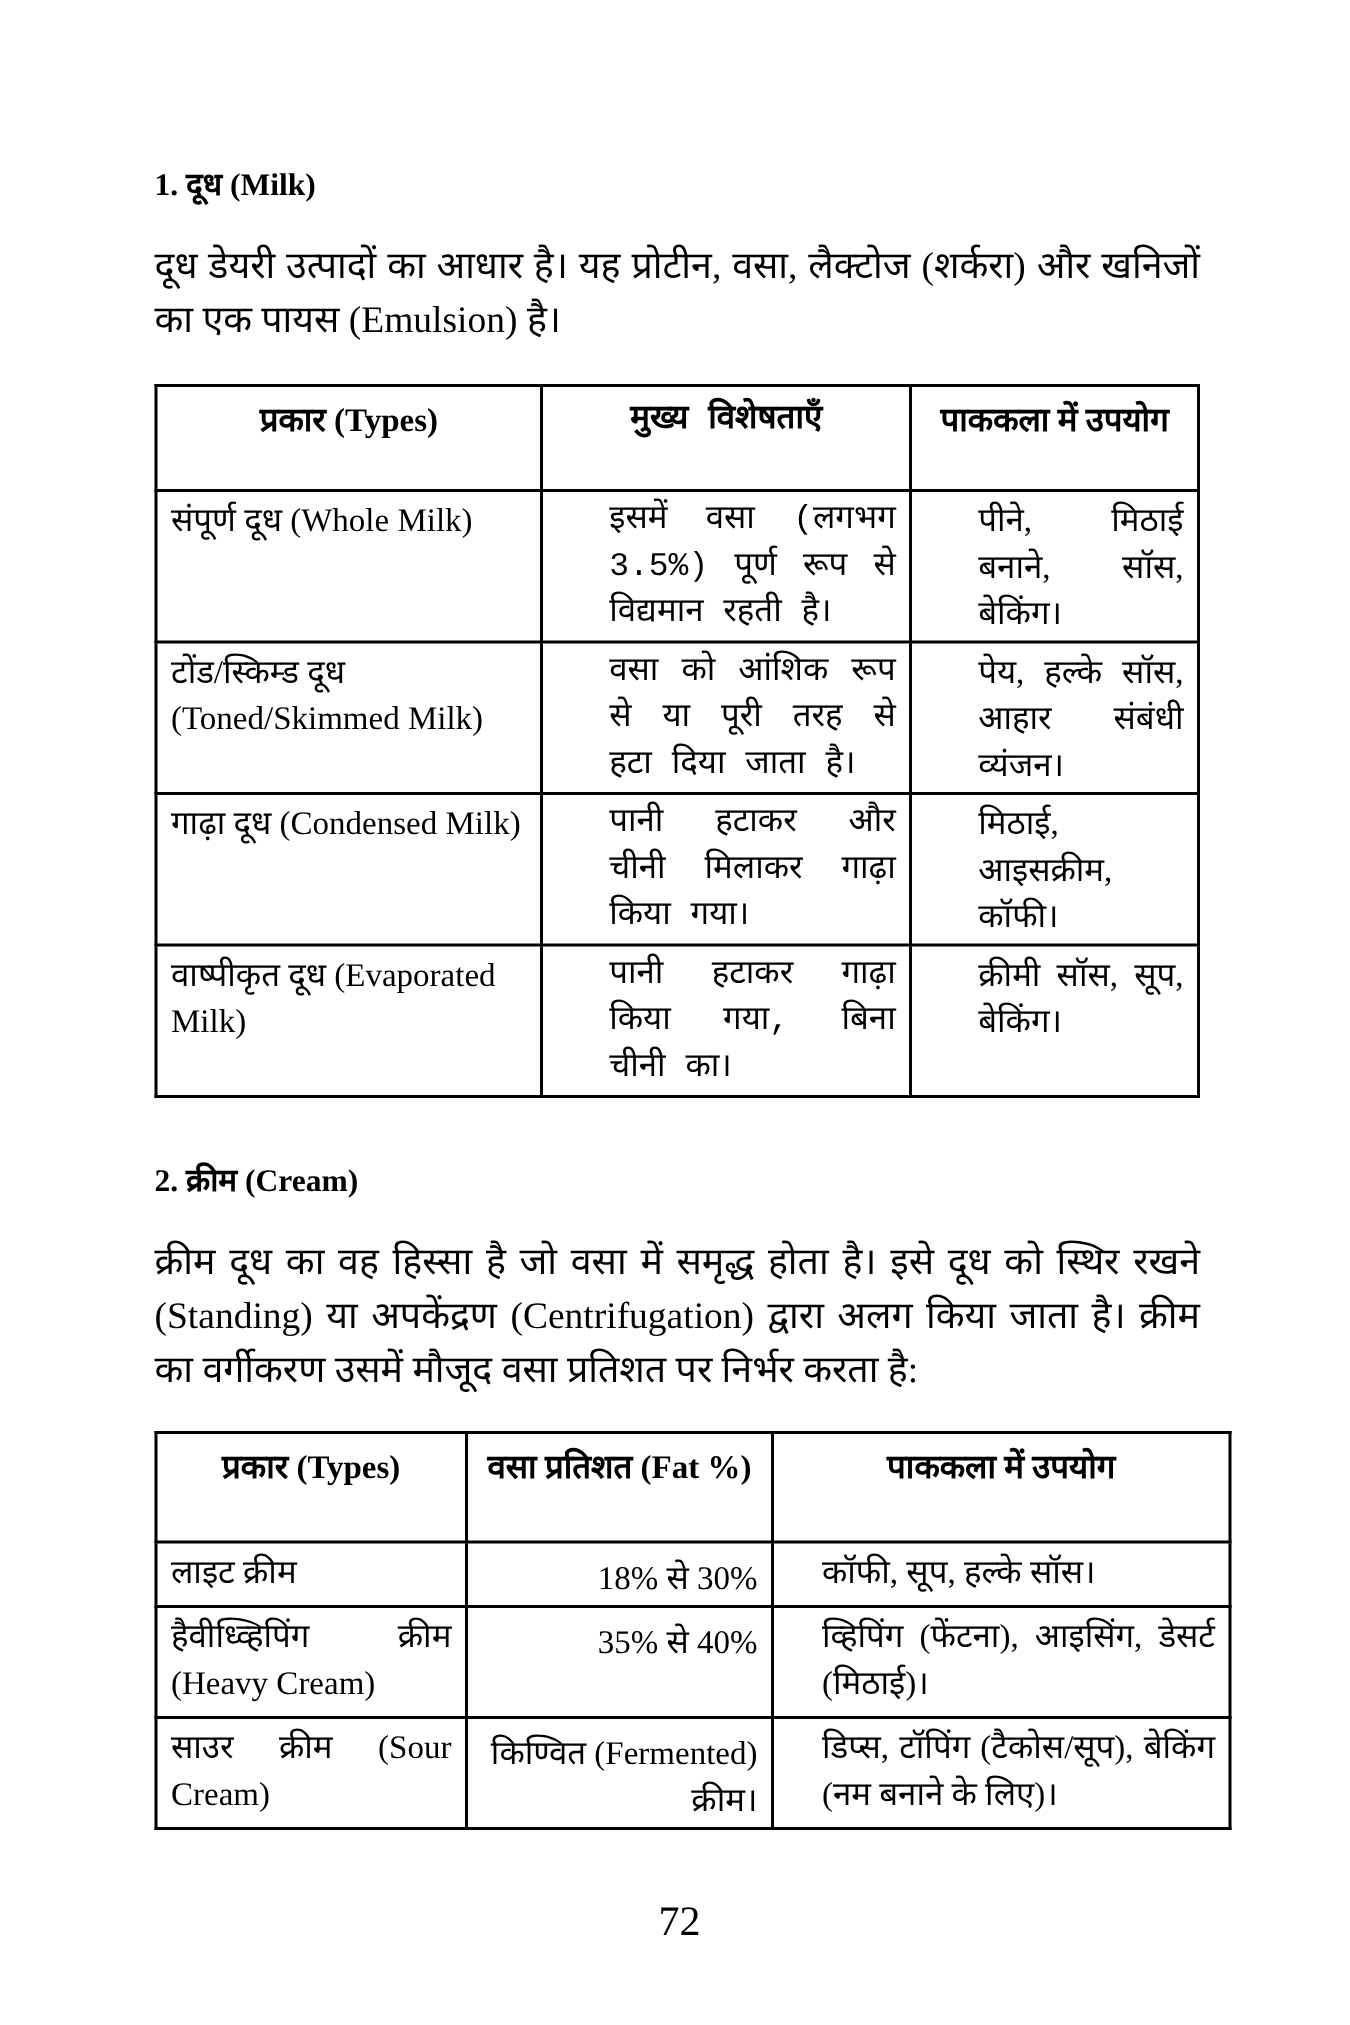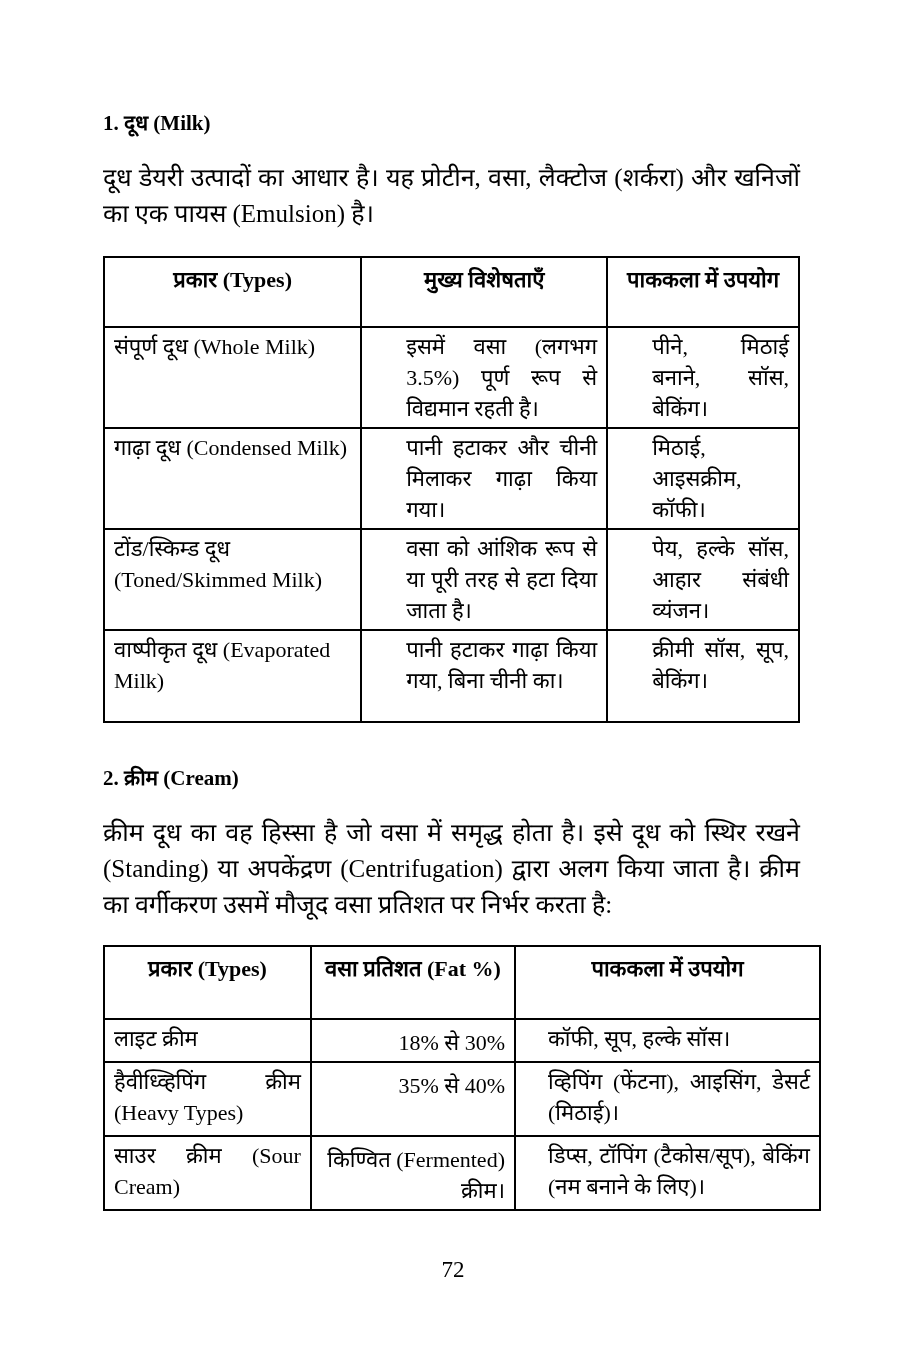--- a/index.html
+++ b/index.html
@@ -45,42 +45,42 @@
   }
   th {
     font-weight: bold;
     text-align: center;
     vertical-align: top;
     padding-top: 6px;
   }
   
   .t1 { width: 697px; }
   .t1 th:nth-child(1), .t1 td:nth-child(1) { width: 37%; }
-  .t1 th:nth-child(2), .t1 td:nth-child(2) { width: 35.4%; }
+  .t1 th:nth-child(2), .t1 td:nth-child(2) { width: 35.4%; font-family: Liberation Mono, monospace; }
   .t1 th:nth-child(3), .t1 td:nth-child(3) { width: 27.6%; }
   .t1 thead tr { height: 70px; }
   .t1 tbody tr { height: 92px; }
   .t1 td:nth-child(1) { text-align: left; }
   .t1 td:nth-child(2), .t1 td:nth-child(3) { text-align: justify; padding-left: 44px; }
   
   .t2 { width: 718px; margin-top: 22px; }
   .t2 th:nth-child(1), .t2 td:nth-child(1) { width: 28.9%; }
   .t2 th:nth-child(2), .t2 td:nth-child(2) { width: 28.5%; }
   .t2 th:nth-child(3), .t2 td:nth-child(3) { width: 42.6%; }
   .t2 thead tr { height: 73px; }
   .t2 tbody tr:nth-child(1) { height: 38px; }
   .t2 tbody tr:nth-child(2), .t2 tbody tr:nth-child(3) { height: 74px; }
   .t2 td:nth-child(1) { text-align: justify; }
   .t2 td:nth-child(2) { text-align: right; padding-top: 7px; }
   .t2 td:nth-child(3) { text-align: justify; padding-left: 32px; }
   .page-number {
     margin-top: 46px;
     width: 700px;
     text-align: center;
-    font-size: 23px;
+    font-size: 28px;
   }
 </style>
 </head>
 <body>
 
 <div class="content">
 
   <div class="section-heading heading-1">1. दूध (Milk)</div>
 
   <p class="para">दूध डेयरी उत्पादों का आधार है। यह प्रोटीन, वसा, लैक्टोज (शर्करा) और खनिजों का एक पायस (Emulsion) है।</p>
@@ -93,28 +93,28 @@
           <th>पाककला में उपयोग</th>
         </tr>
       </thead>
       <tbody>
         <tr>
           <td>संपूर्ण दूध (Whole Milk)</td>
           <td>इसमें वसा (लगभग 3.5%) पूर्ण रूप से विद्यमान रहती है।</td>
           <td>पीने, मिठाई बनाने, सॉस, बेकिंग।</td>
         </tr>
         <tr>
+          <td>टोंड/स्किम्ड दूध (Toned/Skimmed Milk)</td>
+          <td>वसा को आंशिक रूप से या पूरी तरह से हटा दिया जाता है।</td>
+          <td>पेय, हल्के सॉस, आहार संबंधी व्यंजन।</td>
+        </tr>
+        <tr>
           <td>गाढ़ा दूध (Condensed Milk)</td>
           <td>पानी हटाकर और चीनी मिलाकर गाढ़ा किया गया।</td>
           <td>मिठाई, आइसक्रीम, कॉफी।</td>
-        </tr>
-        <tr>
-          <td>टोंड/स्किम्ड दूध (Toned/Skimmed Milk)</td>
-          <td>वसा को आंशिक रूप से या पूरी तरह से हटा दिया जाता है।</td>
-          <td>पेय, हल्के सॉस, आहार संबंधी व्यंजन।</td>
         </tr>
         <tr>
           <td>वाष्पीकृत दूध (Evaporated Milk)</td>
           <td>पानी हटाकर गाढ़ा किया गया, बिना चीनी का।</td>
           <td>क्रीमी सॉस, सूप, बेकिंग।</td>
         </tr>
       </tbody>
     </table>
 
   <div class="section-heading heading-2">2. क्रीम (Cream)</div>
@@ -129,21 +129,21 @@
           <th>पाककला में उपयोग</th>
         </tr>
       </thead>
       <tbody>
         <tr>
           <td>लाइट क्रीम</td>
           <td>18% से 30%</td>
           <td>कॉफी, सूप, हल्के सॉस।</td>
         </tr>
         <tr>
-          <td>हैवीध्व्हिपिंग क्रीम (Heavy Types)</td>
+          <td>हैवीध्व्हिपिंग क्रीम (Heavy Cream)</td>
           <td>35% से 40%</td>
           <td>व्हिपिंग (फेंटना), आइसिंग, डेसर्ट (मिठाई)।</td>
         </tr>
         <tr>
           <td>साउर क्रीम (Sour Cream)</td>
           <td>किण्वित (Fermented) क्रीम।</td>
           <td>डिप्स, टॉपिंग (टैकोस/सूप), बेकिंग (नम बनाने के लिए)।</td>
         </tr>
       </tbody>
     </table>

